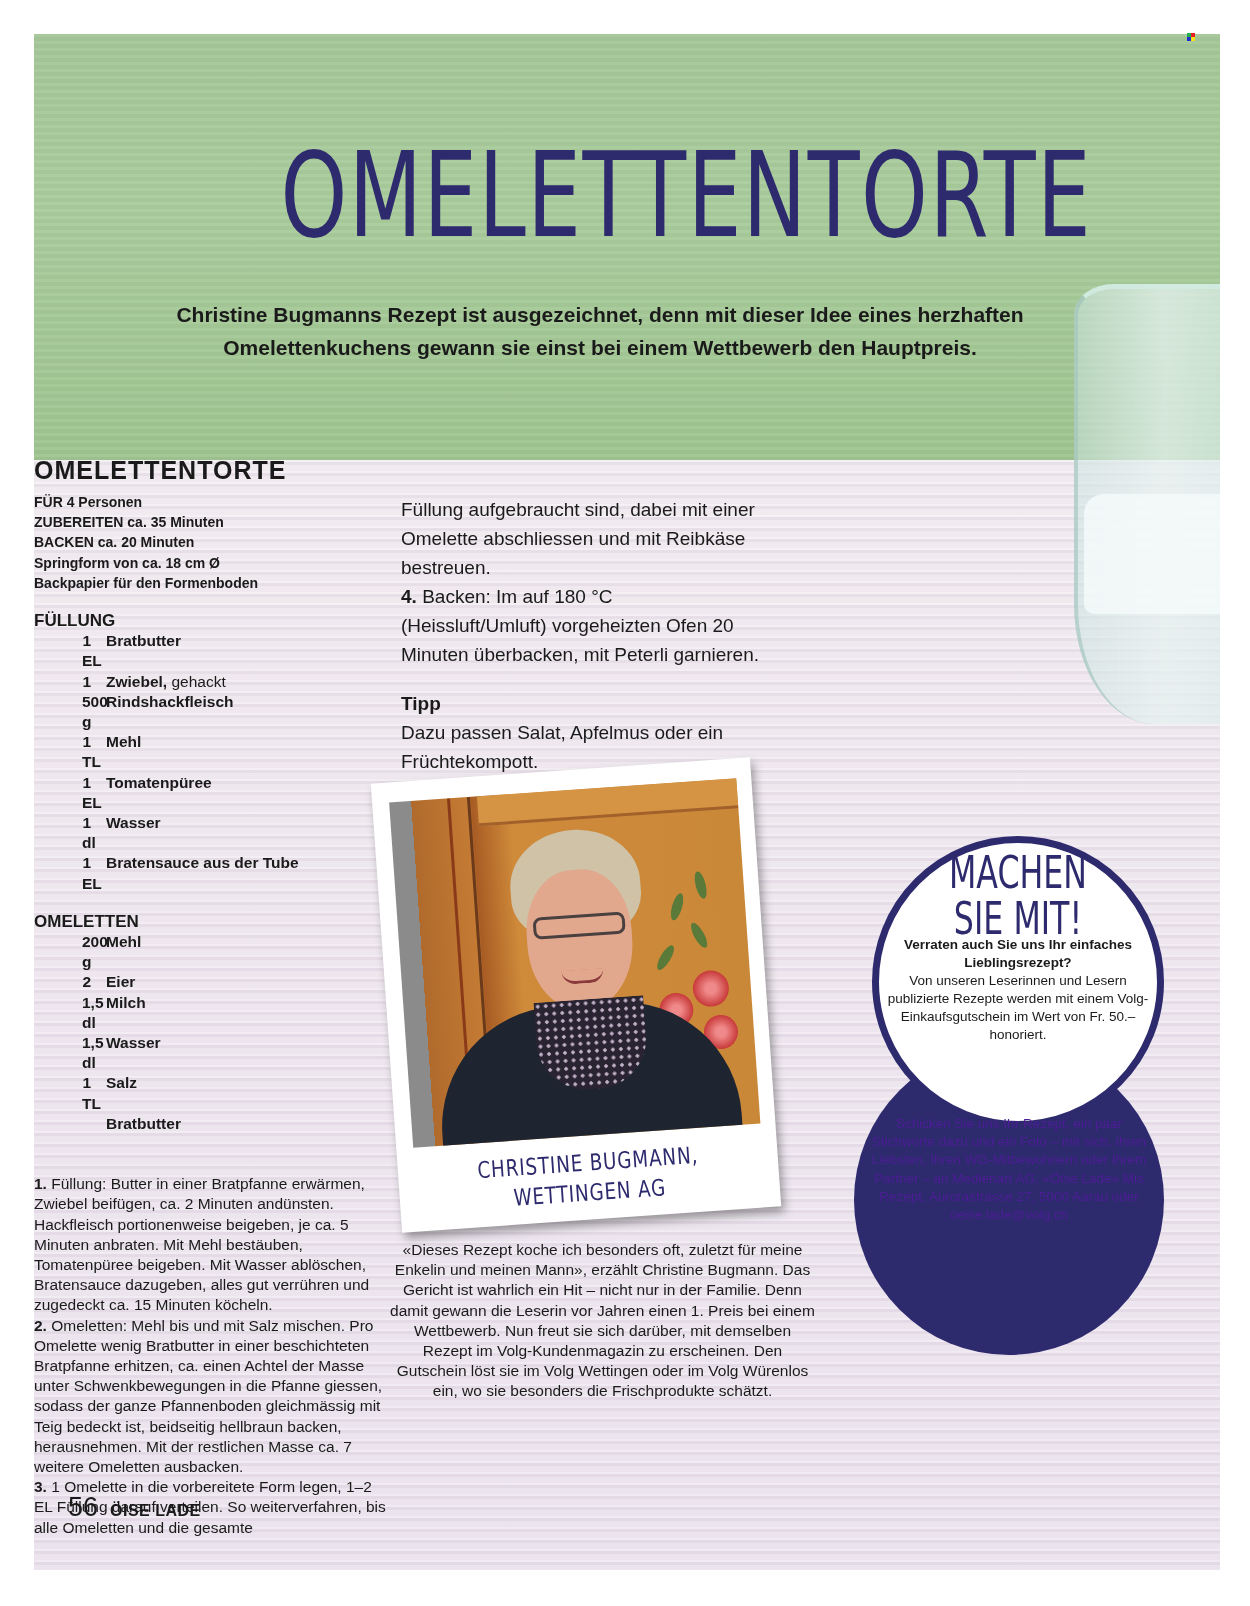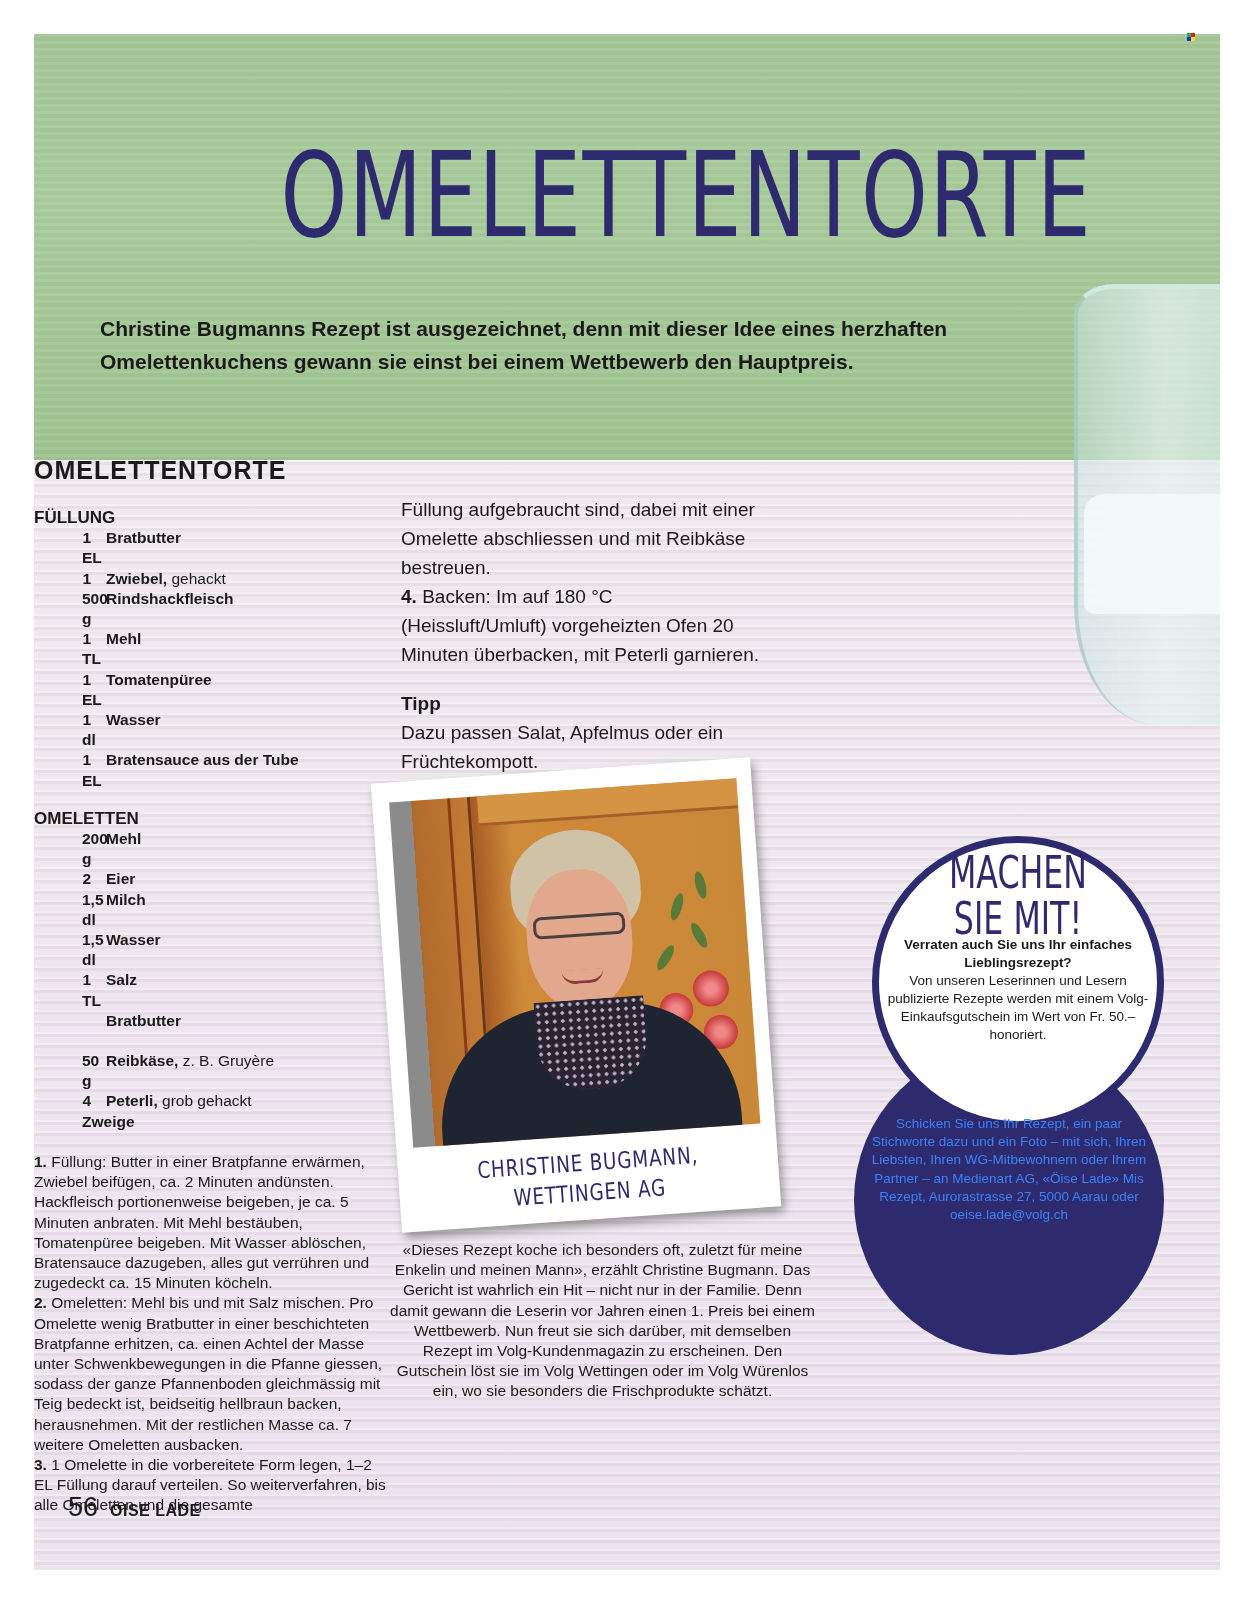--- a/index.html
+++ b/index.html
@@ -38,21 +38,21 @@
     }
 
     .big-title {
       position: absolute; left: 160px; top: 125px; width: 860px; text-align: center;
       font-family: "DejaVu Sans", sans-serif; font-weight: normal;
       font-size: 118px; line-height: 140px; letter-spacing: 2px;
       color: #2e2a6e;
       transform: scaleX(0.72); transform-origin: center;
     }
     .lead {
-      position: absolute; left: 100px; top: 312px; width: 1000px; text-align: left;
+      position: absolute; left: 100px; top: 298px; width: 1000px; text-align: center;
       font-weight: bold; font-size: 21px; line-height: 33px; color: #1a1a1a;
     }
 
     .col1 { position: absolute; left: 34px; top: 450px; width: 360px; }
     .recipe-title { font-size: 25px; font-weight: bold; letter-spacing: 1px; line-height: 40px; margin-bottom: 2px; }
     .meta-line { font-size: 14px; font-weight: bold; line-height: 20.2px; }
     .section-head { font-size: 17px; font-weight: bold; line-height: 20.2px; margin-top: 18px; }
     .ing-row { display: flex; font-size: 15.5px; line-height: 20.2px; }
     .ing-qty { width: 72px; text-align: right; font-weight: bold; padding-right: 15px; flex-shrink: 0; padding-left: 48px; }
     .ing-name { font-weight: bold; }
@@ -103,21 +103,21 @@
       position: absolute; left: 872px; top: 836px; width: 292px; height: 292px; border-radius: 50%;
       background: #ffffff; border: 7px solid #2e2a6e;
     }
     .mit-title {
       position: absolute; left: 900px; top: 850px; width: 236px; text-align: center;
       font-family: "DejaVu Sans", sans-serif; font-size: 44px; line-height: 46px; color: #2e2a6e;
       transform: scaleX(0.72);
     }
     .mit-lead { position: absolute; left: 880px; top: 936px; width: 276px; text-align: center; font-size: 13.5px; font-weight: bold; line-height: 18px; }
     .mit-body { position: absolute; left: 880px; top: 972px; width: 276px; text-align: center; font-size: 13.5px; line-height: 18px; }
-    .send-body { position: absolute; left: 868px; top: 1115px; width: 282px; text-align: center; font-size: 13.5px; line-height: 18.2px; color: #3b82f6; }
+    .send-body { position: absolute; left: 868px; top: 1115px; width: 282px; text-align: center; font-size: 13.5px; line-height: 18.2px; color: #4c1d95; }
 
     .footer { position: absolute; left: 34px; top: 1458px; display: flex; align-items: baseline; }
     .page-num { font-size: 27px; font-weight: normal; margin-right: 12px; }
     .mag-name { font-size: 16px; font-weight: bold; letter-spacing: 0.5px; margin-top: 8px; }
 
     .color-marks { position: absolute; left: 1187px; top: 33px; width: 8px; height: 8px; }
     .color-marks span { position: absolute; width: 4px; height: 4px; }
   </style>
 </head>
 <body>
@@ -134,20 +134,27 @@
   <span style="left:4px;top:0;background:#e81e25"></span>
   <span style="left:0;top:4px;background:#1a2ecf"></span>
   <span style="left:4px;top:4px;background:#f5e21a"></span>
 </div>
 
 <h1 class="big-title">OMELETTENTORTE</h1>
 <p class="lead">Christine Bugmanns Rezept ist ausgezeichnet, denn mit dieser Idee eines herzhaften Omelettenkuchens gewann sie einst bei einem Wettbewerb den Hauptpreis.</p>
 
 <div class="col1">
   <h2 class="recipe-title">OMELETTENTORTE</h2>
+  <div>
+    <div class="meta-line">FÜR 4 Personen</div>
+    <div class="meta-line">ZUBEREITEN ca. 35 Minuten</div>
+    <div class="meta-line">BACKEN ca. 20 Minuten</div>
+    <div class="meta-line">Springform von ca. 18 cm Ø</div>
+    <div class="meta-line">Backpapier für den Formenboden</div>
+  </div>
 
   <div class="section-head">FÜLLUNG</div>
   <div>
     <div class="ing-row">
         <span class="ing-qty">1 EL</span>
         <span class="ing-name">Bratbutter</span>
       </div>
     <div class="ing-row">
         <span class="ing-qty">1</span>
         <span><span class="ing-name">Zwiebel,</span><span class="ing-note"> gehackt</span></span>
@@ -196,30 +203,20 @@
         <span class="ing-qty">1 TL</span>
         <span class="ing-name">Salz</span>
       </div>
     <div class="ing-row">
         <span class="ing-qty"></span>
         <span class="ing-name">Bratbutter</span>
       </div>
   </div>
 
   <div class="gap"></div>
-  <div>
-    <div class="ing-row">
-        <span class="ing-qty">50 g</span>
-        <span><span class="ing-name">Reibkäse,</span><span class="ing-note"> z. B. Gruyère</span></span>
-      </div>
-    <div class="ing-row">
-        <span class="ing-qty">4 Zweige</span>
-        <span><span class="ing-name">Peterli,</span><span class="ing-note"> grob gehackt</span></span>
-      </div>
-  </div>
 
   <div class="steps">
     <p><span class="step-num">1.</span><span> Füllung: Butter in einer Bratpfanne erwärmen, Zwiebel beifügen, ca. 2 Minuten andünsten. Hackfleisch portionenweise beigeben, je ca. 5 Minuten anbraten. Mit Mehl bestäuben, Tomatenpüree beigeben. Mit Wasser ablöschen, Bratensauce dazugeben, alles gut verrühren und zugedeckt ca. 15 Minuten köcheln.</span></p>
     <p><span class="step-num">2.</span><span> Omeletten: Mehl bis und mit Salz mischen. Pro Omelette wenig Bratbutter in einer beschichteten Bratpfanne erhitzen, ca. einen Achtel der Masse unter Schwenkbewegungen in die Pfanne giessen, sodass der ganze Pfannenboden gleichmässig mit Teig bedeckt ist, beidseitig hellbraun backen, herausnehmen. Mit der restlichen Masse ca. 7 weitere Omeletten ausbacken.</span></p>
     <p><span class="step-num">3.</span><span> 1 Omelette in die vorbereitete Form legen, 1–2 EL Füllung darauf verteilen. So weiterverfahren, bis alle Omeletten und die gesamte</span></p>
   </div>
 </div>
 
 <div class="col2">
   <p>Füllung aufgebraucht sind, dabei mit einer Omelette abschliessen und mit Reibkäse bestreuen.</p>

